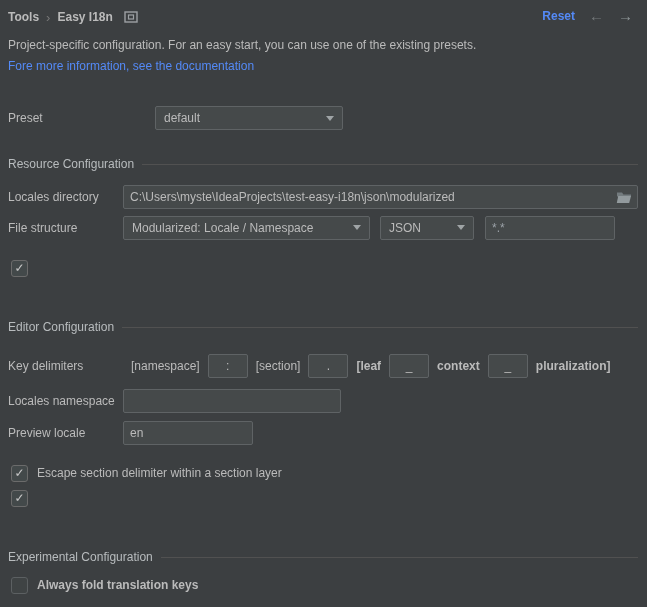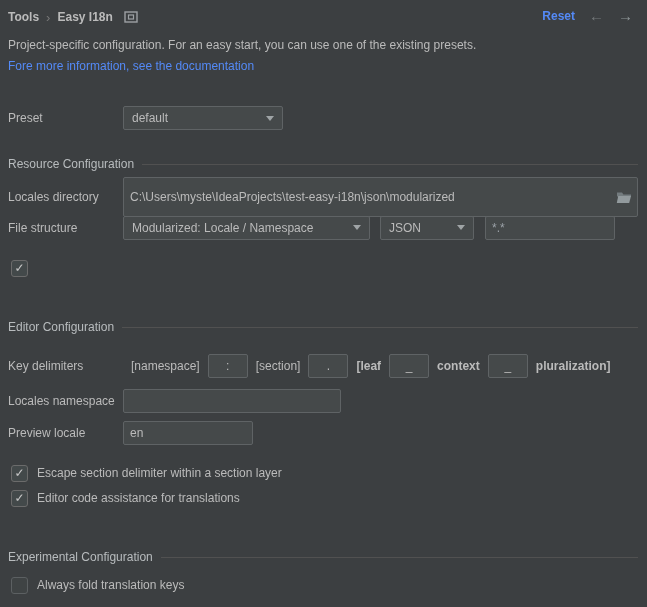--- a/index.html
+++ b/index.html
@@ -52,21 +52,21 @@
   }
   .combo .combo-value{flex:1;color:#bbbbbb;}
   .combo .chevron{
     width:0;height:0;
     border-left:4px solid transparent;
     border-right:4px solid transparent;
     border-top:5px solid #9fa4a6;
     margin-left:6px;
   }
   
-  .path-wrap{display:flex;align-items:center;background:#45494a;border:1px solid #5f6365;border-radius:2px;height:40px;box-sizing:border-box;}
+  .path-wrap{display:flex;align-items:center;background:#45494a;border:1px solid #5f6365;border-radius:2px;height:24px;box-sizing:border-box;}
   .path-wrap input{background:transparent;border:none;flex:1;height:100%;color:#bbbbbb;font-family:"Liberation Sans", sans-serif;font-size:12px;padding:0 6px;outline:none;}
   .browse-btn{flex:0 0 26px;display:flex;align-items:center;justify-content:center;cursor:pointer;height:100%;}
   
   .section{left:8px;right:9px;display:flex;align-items:center;}
   .section .rule{flex:1;height:1px;background:#515151;margin-left:8px;}
   .section .sec-title{color:#b8bcbe;}
   
   .cb-row{gap:9px;cursor:default;}
   .cb-box{
     width:15px;height:15px;flex:0 0 15px;
@@ -106,21 +106,21 @@
     <span class="reset-link">Reset</span>
     <span class="nav-arrow arrow-back">←</span>
     <span class="nav-arrow arrow-fwd">→</span>
   </div>
 
   <div class="abs description">Project-specific configuration. For an easy start, you can use one of the existing presets.</div>
   <div class="abs doc-link">Fore more information, see the documentation</div>
 
   <div class="abs row" style="left:8px;top:106px;height:24px;">
     <span class="label-col">Preset</span>
-    <div class="combo" style="width:160px;">
+    <div class="combo" style="width:188px;margin-left:32px;">
       <span class="combo-value">default</span>
       <span class="chevron"></span>
     </div>
   </div>
 
   <div class="abs section" style="top:157px;">
     <span class="sec-title">Resource Configuration</span>
     <div class="rule"></div>
   </div>
 
@@ -182,26 +182,25 @@
     <input type="text" class="field" style="width: 130px;" value="en">
   </div>
 
   <div class="abs row cb-row" style="left:11px;top:464px;height:18px;">
     <span class="cb-box">✓</span>
     <span class="cb-label">Escape section delimiter within a section layer</span>
   </div>
 
   <div class="abs row cb-row" style="left:11px;top:489px;height:18px;">
     <span class="cb-box">✓</span>
-    <span class="cb-label">Editor code assistance for translations</span>
   </div>
 
   <div class="abs section" style="top:550px;">
     <span class="sec-title">Experimental Configuration</span>
     <div class="rule"></div>
   </div>
 
-  <div class="abs row cb-row" style="left:11px;top:576px;height:18px;">
+  <div class="abs row cb-row" style="left:11px;top:576px;height:18px;font-weight:bold;">
     <span class="cb-box unchecked"></span>
     <span class="cb-label">Always fold translation keys</span>
   </div>
 
 </div>
 
 </body></html>

